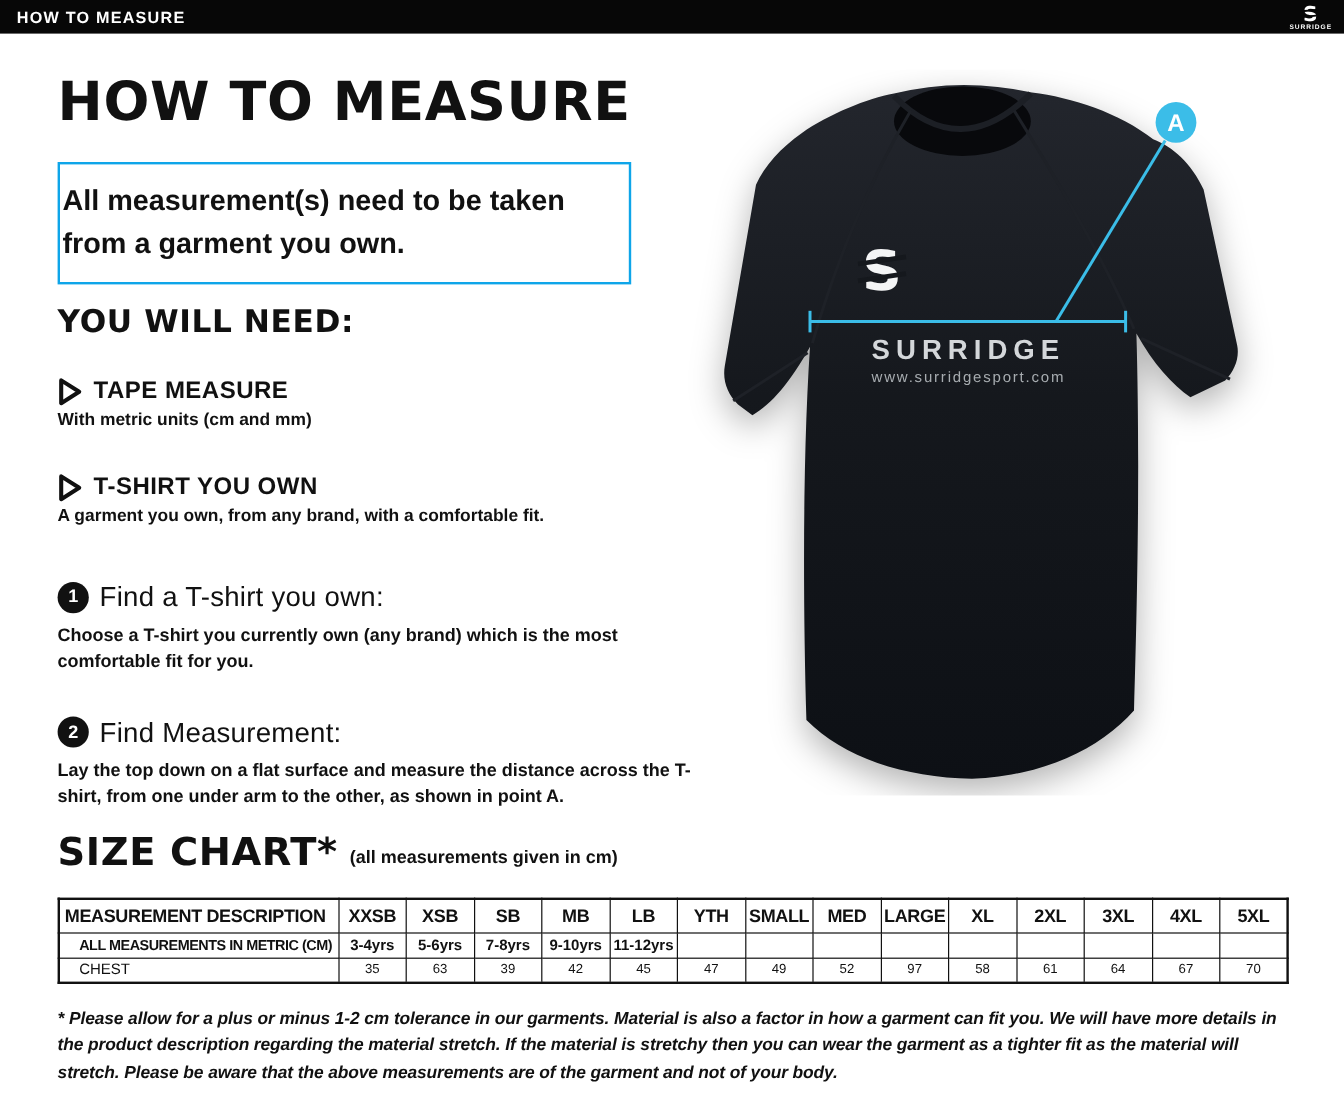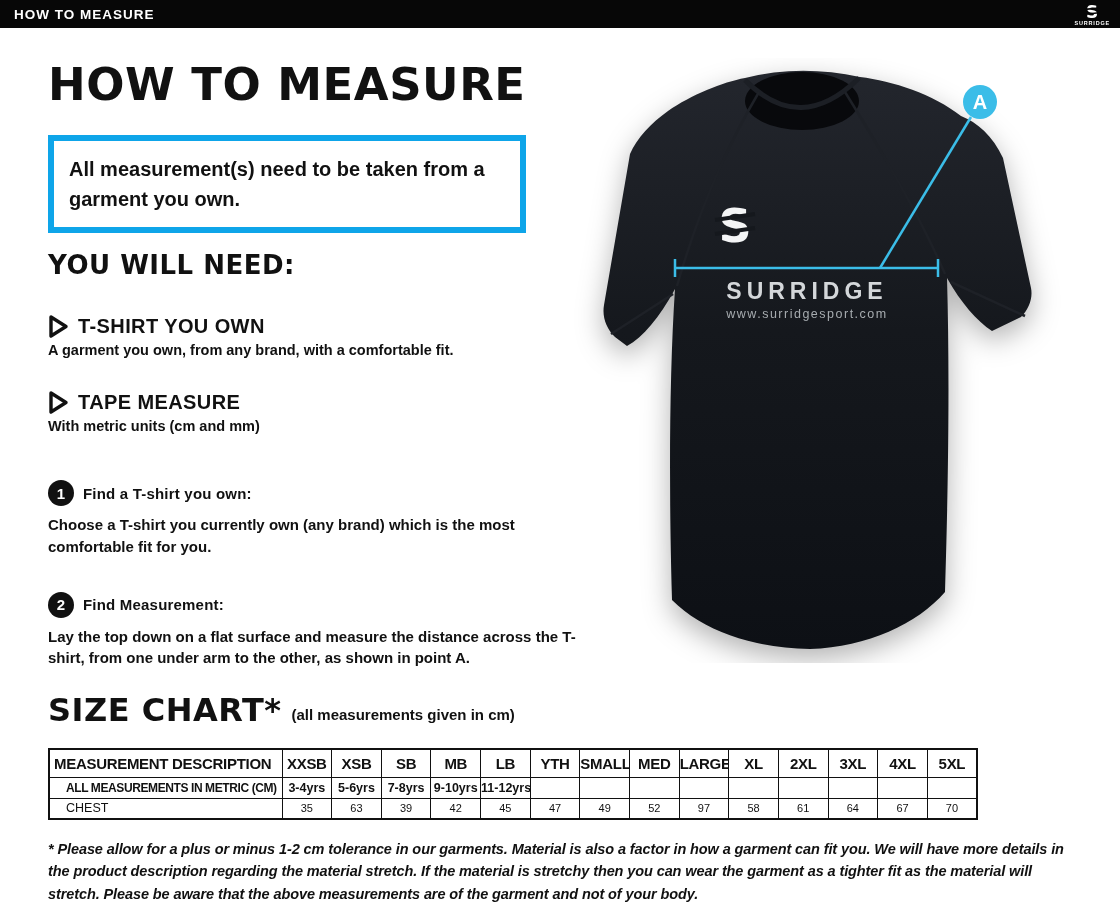--- a/index.html
+++ b/index.html
@@ -20,48 +20,48 @@
   .topbar-logo { display:flex; flex-direction:column; align-items:center; line-height:1; padding-top:2px; }
   .topbar-logo .brand-word { color:#fff; font-size:5.5px; font-weight:bold; letter-spacing:0.8px; margin-top:1px; }
   
   .main { position:absolute; top:28px; left:48px; width:1026px; }
   .leftcol { width:545px; height:610px; }
   h1.page-title {
     font-family:"DejaVu Sans", sans-serif; font-weight:bold; font-size:45px;
     letter-spacing:0.5px; margin-top:34px; line-height:1;
   }
   .notice-box {
-    margin-top:28px; width:478px; border:6px solid #0ea5e9;
-    padding:13px 15px; font-size:20px; font-weight:bold; line-height:1.5;
+    margin-top:28px; width:478px; border:2px solid #0ea5e9;
+    padding:13px 2px; font-size:24px; font-weight:bold; line-height:1.5;
   }
   h2.need-heading {
     font-family:"DejaVu Sans", sans-serif; font-weight:bold; font-size:26px;
     letter-spacing:0.5px; margin-top:19px; line-height:1;
   }
   .need-item { margin-top:32px; }
   .need-item-head { display:flex; align-items:center; gap:9px; }
   .need-item-head .tri { flex:0 0 auto; display:block; }
   .need-item-title { font-size:20px; font-weight:bold; letter-spacing:0.4px; }
   .need-item-desc { font-size:14.5px; font-weight:bold; margin-top:3px; }
   .step { margin-top:40px; }
   .step-head { display:flex; align-items:center; gap:9px; }
   .step-badge {
     flex:0 0 auto; width:26px; height:26px; border-radius:50%; background:#111;
     color:#fff; font-size:15px; font-weight:bold; display:flex; align-items:center; justify-content:center;
   }
-  .step-title { font-size:15px; font-weight:bold; letter-spacing:0.2px; }
+  .step-title { font-size:23px; font-weight:normal; letter-spacing:0.2px; }
   .step-desc { font-size:15px; font-weight:bold; line-height:1.45; margin-top:8px; max-width:545px; }
   
   .size-chart-head { display:flex; align-items:flex-end; gap:10px; margin-top:22px; }
   .size-chart-title {
     font-family:"DejaVu Sans", sans-serif; font-weight:bold; font-size:32px; line-height:1; letter-spacing:0.5px;
   }
   .size-chart-sub { font-size:15px; font-weight:bold; padding-bottom:3px; }
   table.size-table {
-    margin-top:22px; border-collapse:collapse; table-layout:fixed; width:930px;
+    margin-top:22px; border-collapse:collapse; table-layout:fixed; width:1026px;
     border:2px solid #111;
   }
   table.size-table col.desc-col { width:233px; }
   table.size-table th, table.size-table td {
     border:1.5px solid #111; text-align:center; vertical-align:middle; overflow:hidden; white-space:nowrap;
   }
   table.size-table thead th { font-size:15px; font-weight:bold; letter-spacing:-0.3px; height:28px; }
   table.size-table thead th:first-child { text-align:left; padding-left:4px; }
   table.size-table tbody tr { height:21px; }
   table.size-table tbody td { font-size:12.5px; font-weight:600; }
@@ -95,38 +95,38 @@
   <div class="leftcol">
 
     <h1 class="page-title">HOW TO MEASURE</h1>
 
     <div class="notice-box">
       <span>All measurement(s) need to be taken from a garment you own.</span>
     </div>
 
     <h2 class="need-heading">YOU WILL NEED:</h2>
 
+    <div class="need-item">
+      <div class="need-item-head">
+        <svg class="tri" width="21" height="25" viewBox="0 0 21 25" aria-hidden="true">
+          <path d="M3,3 L18,12.5 L3,22 Z" fill="#fff" stroke="#111" stroke-width="3.4" stroke-linejoin="round"></path>
+        </svg>
+        <span class="need-item-title">TAPE MEASURE</span>
+      </div>
+      <div class="need-item-desc">With metric units (cm and mm)</div>
+    </div>
+
     <div class="need-item" style="margin-top:36px;">
       <div class="need-item-head">
         <svg class="tri" width="21" height="25" viewBox="0 0 21 25" aria-hidden="true">
           <path d="M3,3 L18,12.5 L3,22 Z" fill="#fff" stroke="#111" stroke-width="3.4" stroke-linejoin="round"></path>
         </svg>
         <span class="need-item-title">T-SHIRT YOU OWN</span>
       </div>
       <div class="need-item-desc">A garment you own, from any brand, with a comfortable fit.</div>
-    </div>
-
-    <div class="need-item">
-      <div class="need-item-head">
-        <svg class="tri" width="21" height="25" viewBox="0 0 21 25" aria-hidden="true">
-          <path d="M3,3 L18,12.5 L3,22 Z" fill="#fff" stroke="#111" stroke-width="3.4" stroke-linejoin="round"></path>
-        </svg>
-        <span class="need-item-title">TAPE MEASURE</span>
-      </div>
-      <div class="need-item-desc">With metric units (cm and mm)</div>
     </div>
 
     <div class="step" style="margin-top:46px;">
       <div class="step-head">
         <span class="step-badge">1</span>
         <span class="step-title">Find a T-shirt you own:</span>
       </div>
       <div class="step-desc">Choose a T-shirt you currently own (any brand) which is the most comfortable fit for you.</div>
     </div>
 

